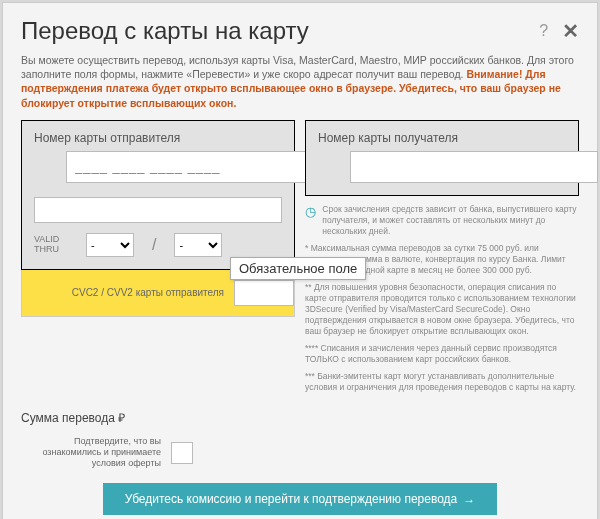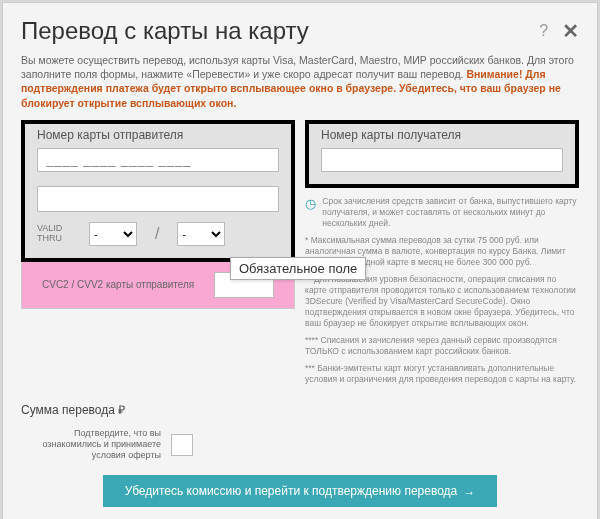--- a/index.html
+++ b/index.html
@@ -6,29 +6,29 @@
 body { font-family: Arial, sans-serif; background: #d8d8d8; width: 600px; height: 519px; overflow: hidden; }
 .dialog { background: #f4f4f4; width: 596px; margin: 2px; border: 1px solid #ccc; }
 .header { padding: 14px 18px 8px; display: flex; align-items: center; }
 .title { font-size: 24px; color: #333; flex: 1; font-weight: normal; }
 .help-icon { color: #999; font-size: 16px; margin-right: 14px; cursor: pointer; }
 .close-icon { color: #666; font-size: 20px; cursor: pointer; font-weight: bold; }
 .intro { padding: 0 18px 10px; font-size: 10.5px; color: #666; line-height: 1.35; }
 .warning { color: #c8561a; font-weight: bold; }
 .columns { display: flex; gap: 10px; padding: 0 18px; }
 .col { flex: 1; }
-.panel { background: #e2e2e2; border: 4px solid #000000; padding: 4px 12px 12px; }
+.panel { background: #e2e2e2; border: 1px solid #000000; padding: 10px 12px 12px; }
 .panel-label { font-size: 12px; color: #555; margin-bottom: 6px; }
-.card-input { width: 100%; height: 24px; border: 1px solid #bbb; background: #fff; padding: 0 8px; font-size: 13px; color: #333; letter-spacing: 1px; }
+.card-input { width: 100%; height: 32px; border: 1px solid #bbb; background: #fff; padding: 0 8px; font-size: 13px; color: #333; letter-spacing: 1px; margin-left: 32px; }
 .name-input { width: 100%; height: 26px; border: 1px solid #bbb; background: #fff; padding: 0 6px; font-size: 12px; }
 .valid-row { display: flex; align-items: center; gap: 18px; margin-top: 10px; }
 .valid-label { font-size: 9px; color: #777; line-height: 1.1; width: 34px; }
 .sel { width: 48px; height: 24px; border: 1px solid #bbb; background: #fff; font-size: 11px; }
 .slash { color: #888; }
-.cvc-panel { background: #f9a8d4; border: 1px solid #cbcbcb; border-top: none; padding: 10px 20px; display: flex; justify-content: space-between; align-items: center; gap: 10px; }
+.cvc-panel { background: #fde047; border: 1px solid #cbcbcb; border-top: none; padding: 10px 0; display: flex; justify-content: flex-end; align-items: center; gap: 10px; }
 .cvc-label { font-size: 10px; color: #666; text-align: right; line-height: 1.2; }
 .cvc-input { width: 60px; height: 26px; border: 1px solid #bbb; background: #fff; }
 .fine { font-size: 8.5px; color: #888; line-height: 1.3; margin-top: 8px; }
 .fine p { margin-bottom: 6px; }
 .clock-row { display: flex; gap: 6px; align-items: flex-start; }
 .clock-icon { color: #3ba9b5; font-size: 13px; flex-shrink: 0; }
 .amount-row { display: flex; align-items: center; gap: 12px; padding: 10px 18px 6px; }
 .amount-label { font-size: 12px; color: #444; }
 .amount-input { width: 100px; height: 26px; border: 1px solid #bbb; background: #fff; padding: 0 6px; font-size: 12px; font-weight: bold; }
 .confirm-row { display: flex; align-items: center; gap: 10px; padding: 4px 18px 14px; }

